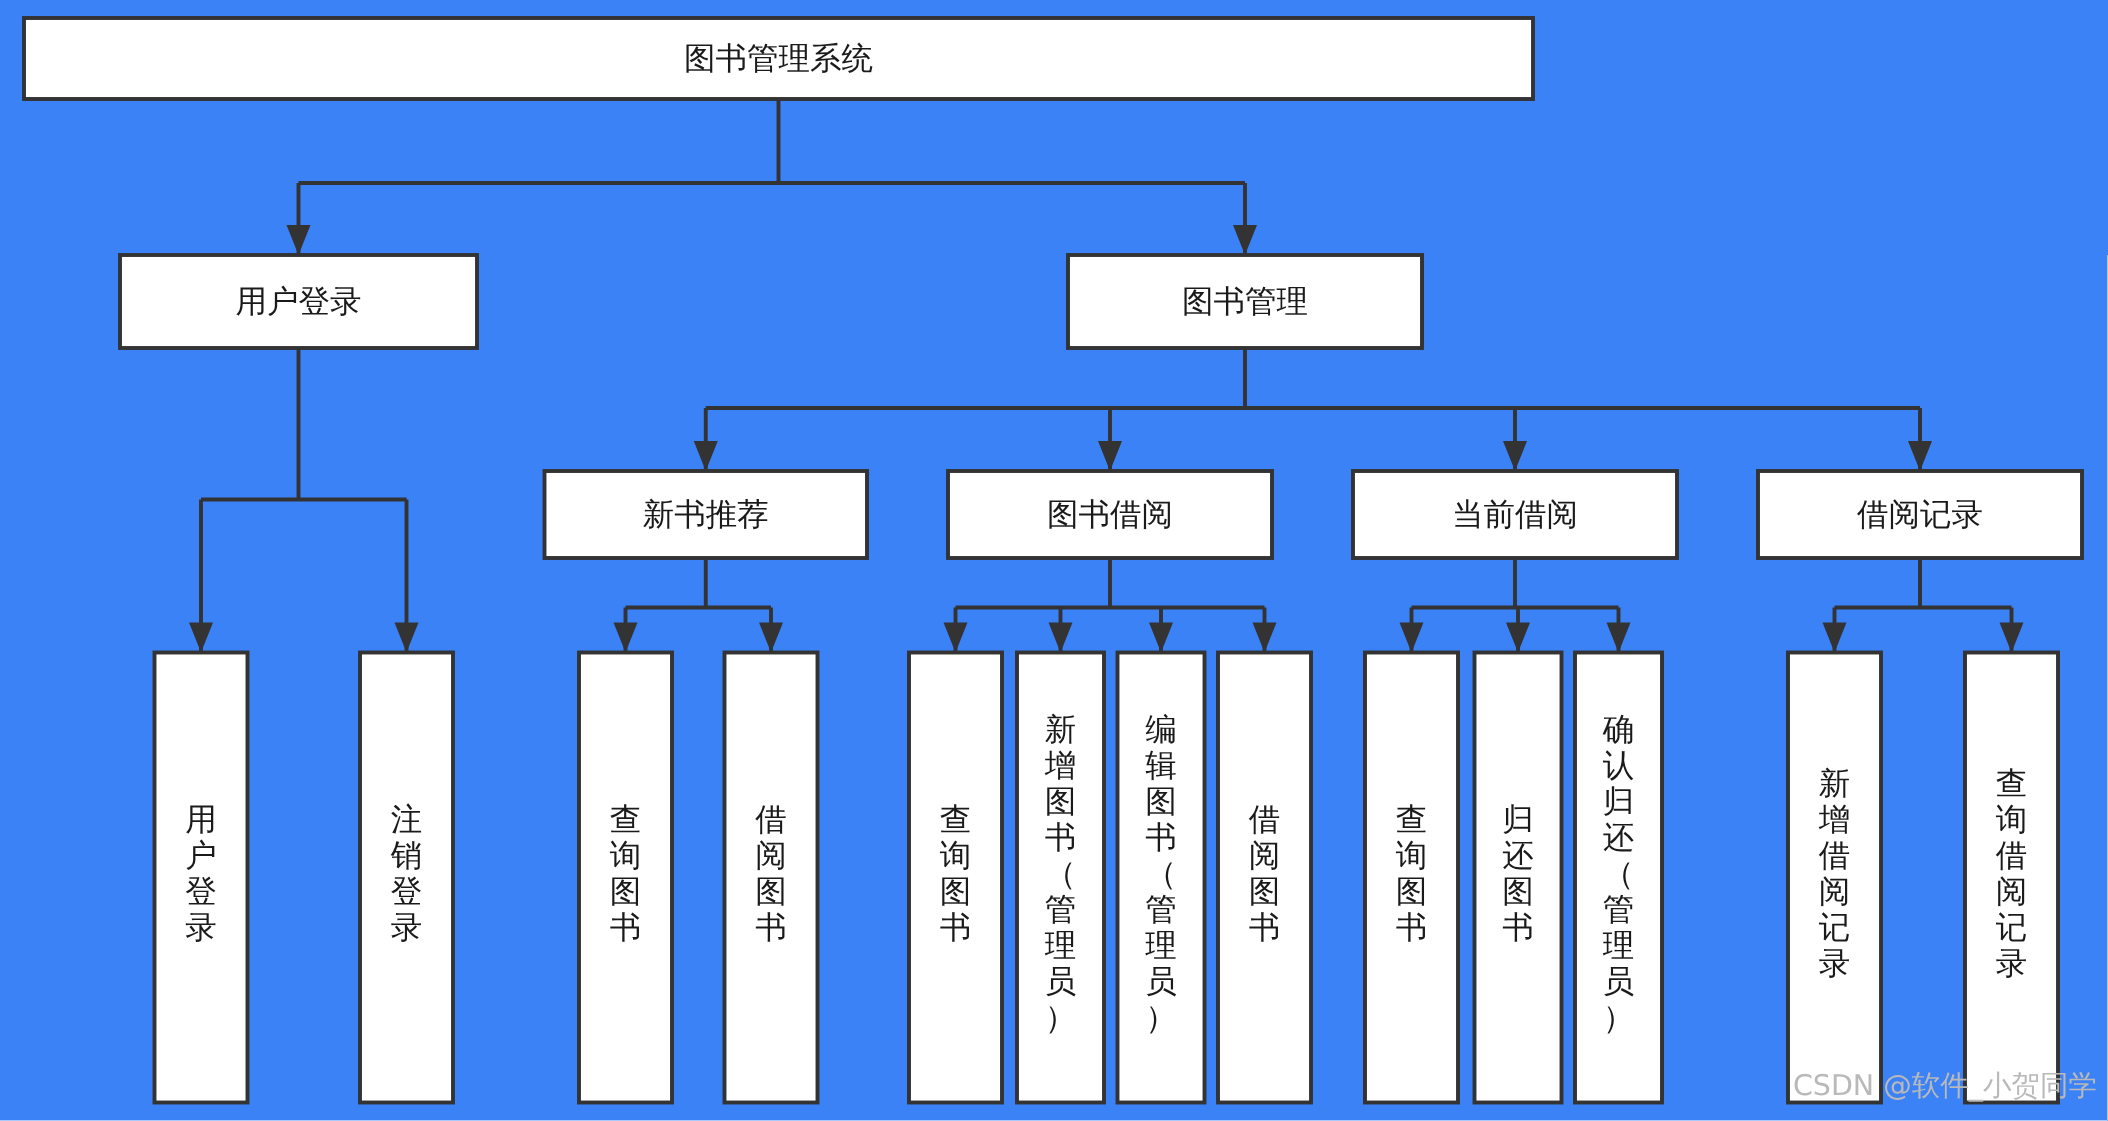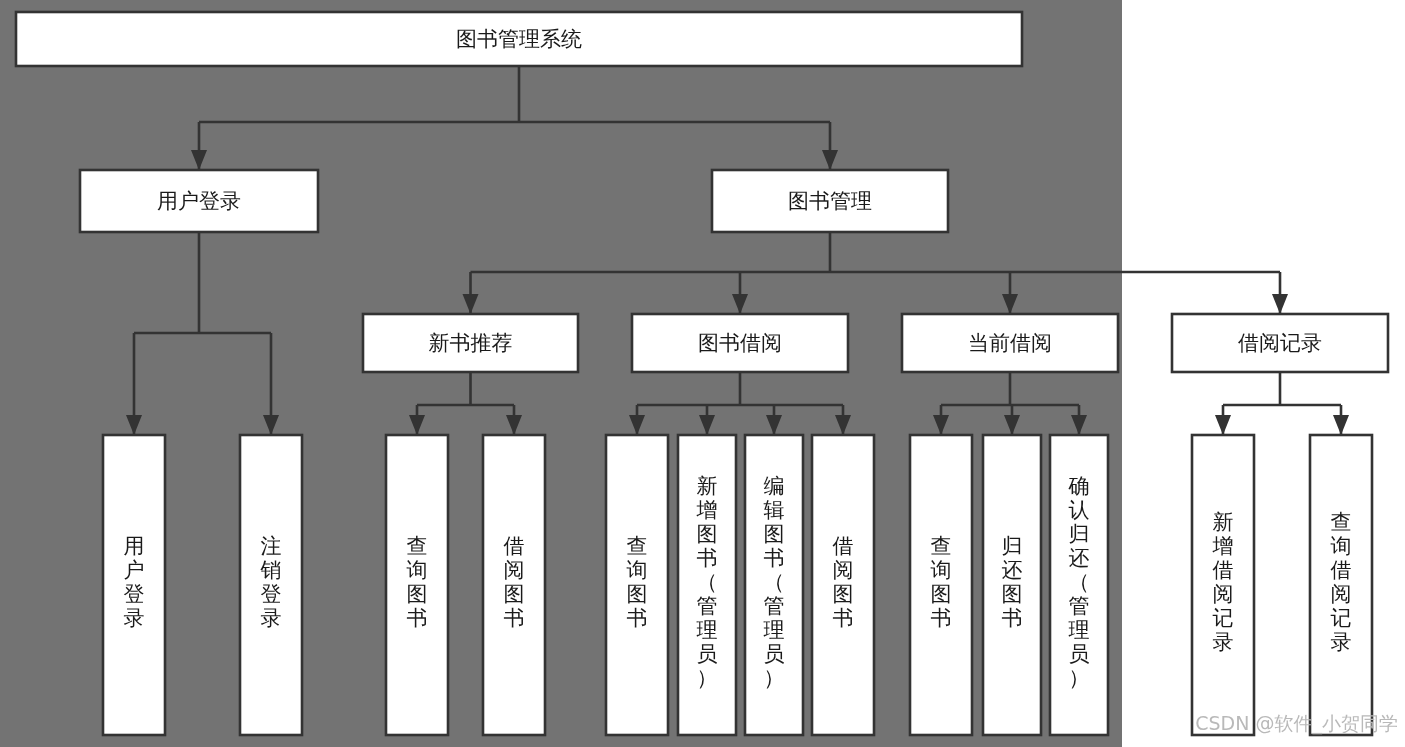--- a/index.html
+++ b/index.html
@@ -8,23 +8,23 @@
     background: #ffffff;
   }
   body {
     width: 1405px;
     height: 747px;
     font-family: "DejaVu Sans", "Liberation Sans", sans-serif;
     overflow: hidden;
   }
   #diagram-root {
     position: relative;
-    width: 1122px;
+    width: 1405px;
     height: 747px;
-    background: #737373;
+    background: #3b82f6;
   }
   svg#tree-svg {
     position: absolute;
     left: 0;
     top: 0;
     width: 1405px;
     height: 747px;
     display: block;
   }
   .node-rect {

